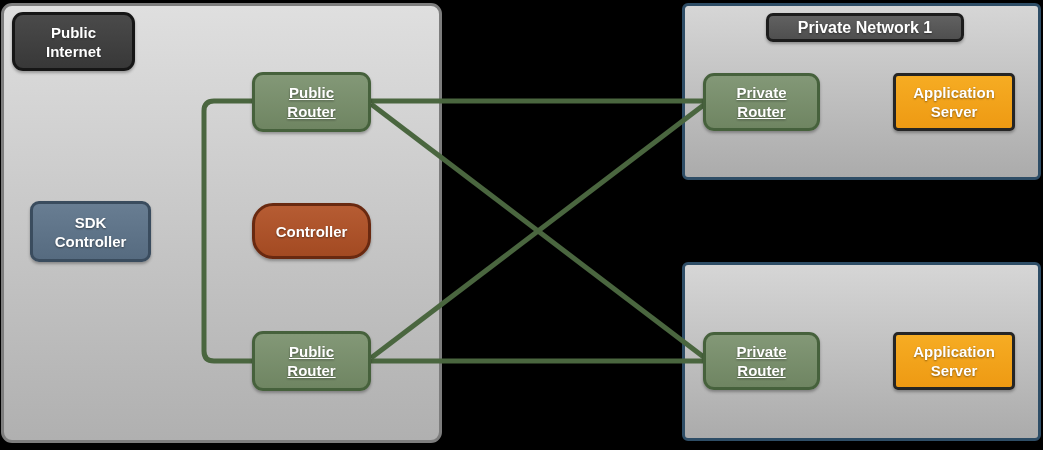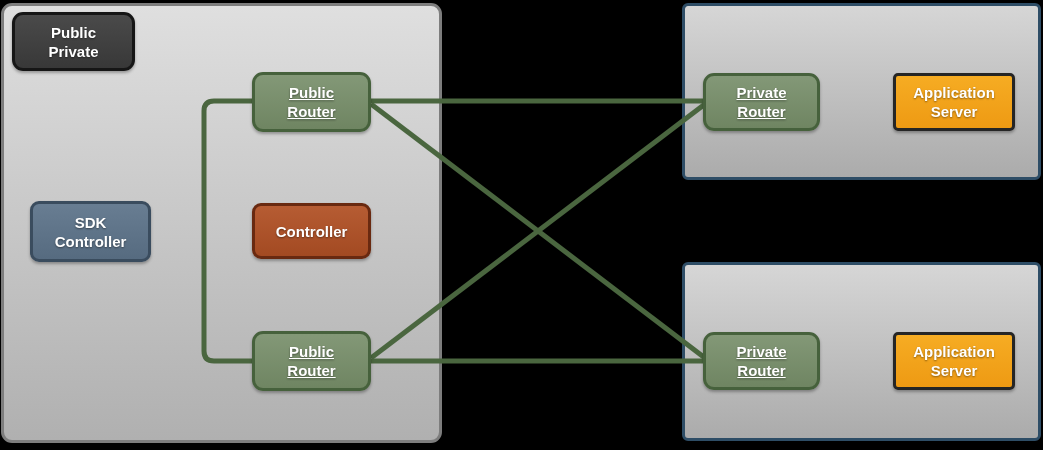--- a/index.html
+++ b/index.html
@@ -76,21 +76,21 @@
   }
   .node-router {
     background: linear-gradient(#839877, #6f8562);
     border: 3px solid #46613c;
     border-radius: 11px;
     text-decoration: underline;
   }
   .node-controller {
     background: linear-gradient(#b65c33, #a34a22);
     border: 3px solid #692910;
-    border-radius: 9px;
+    border-radius: 21px;
   }
   .node-sdk {
     background: linear-gradient(#687d92, #566b80);
     border: 3px solid #3a4c5e;
     border-radius: 9px;
   }
   .node-server {
     background: linear-gradient(#f6ac23, #ee9a13);
     border: 3px solid #252525;
     border-radius: 5px;
@@ -119,30 +119,31 @@
   <div class="zone zone-network zone-network-2"></div>
 
   <svg class="connectors" width="1043" height="450" viewBox="0 0 1043 450">
     <path d="M 252 101 H 214 Q 204 101 204 111 V 351 Q 204 361 214 361 H 252" fill="none" stroke="#4a663f" stroke-width="5"></path>
     <line x1="371" y1="101" x2="705" y2="101" stroke="#4a663f" stroke-width="5"></line>
     <line x1="371" y1="361" x2="705" y2="361" stroke="#4a663f" stroke-width="5"></line>
     <line x1="371" y1="104" x2="705" y2="358" stroke="#4a663f" stroke-width="5"></line>
     <line x1="371" y1="358" x2="705" y2="104" stroke="#4a663f" stroke-width="5"></line>
   </svg>
 
-  <div class="node node-dark-label pos-public-internet-label">Public Private</div>
+  <div class="node node-dark-label pos-public-internet-label">Public Internet</div>
 
   <div class="node node-sdk pos-sdk">SDK Controller</div>
 
   <div class="node node-controller pos-controller">Controller</div>
 
   <div class="node node-router pos-router-top">Public Router</div>
 
   <div class="node node-router pos-router-bottom">Public Router</div>
 
+  <div class="node node-network-title pos-pn1-label">Private Network 1</div>
 
   <div class="node node-router pos-private-router-1">Private Router</div>
 
   <div class="node node-server pos-app-server-1">Application Server</div>
 
 
   <div class="node node-router pos-private-router-2">Private Router</div>
 
   <div class="node node-server pos-app-server-2">Application Server</div>
 

